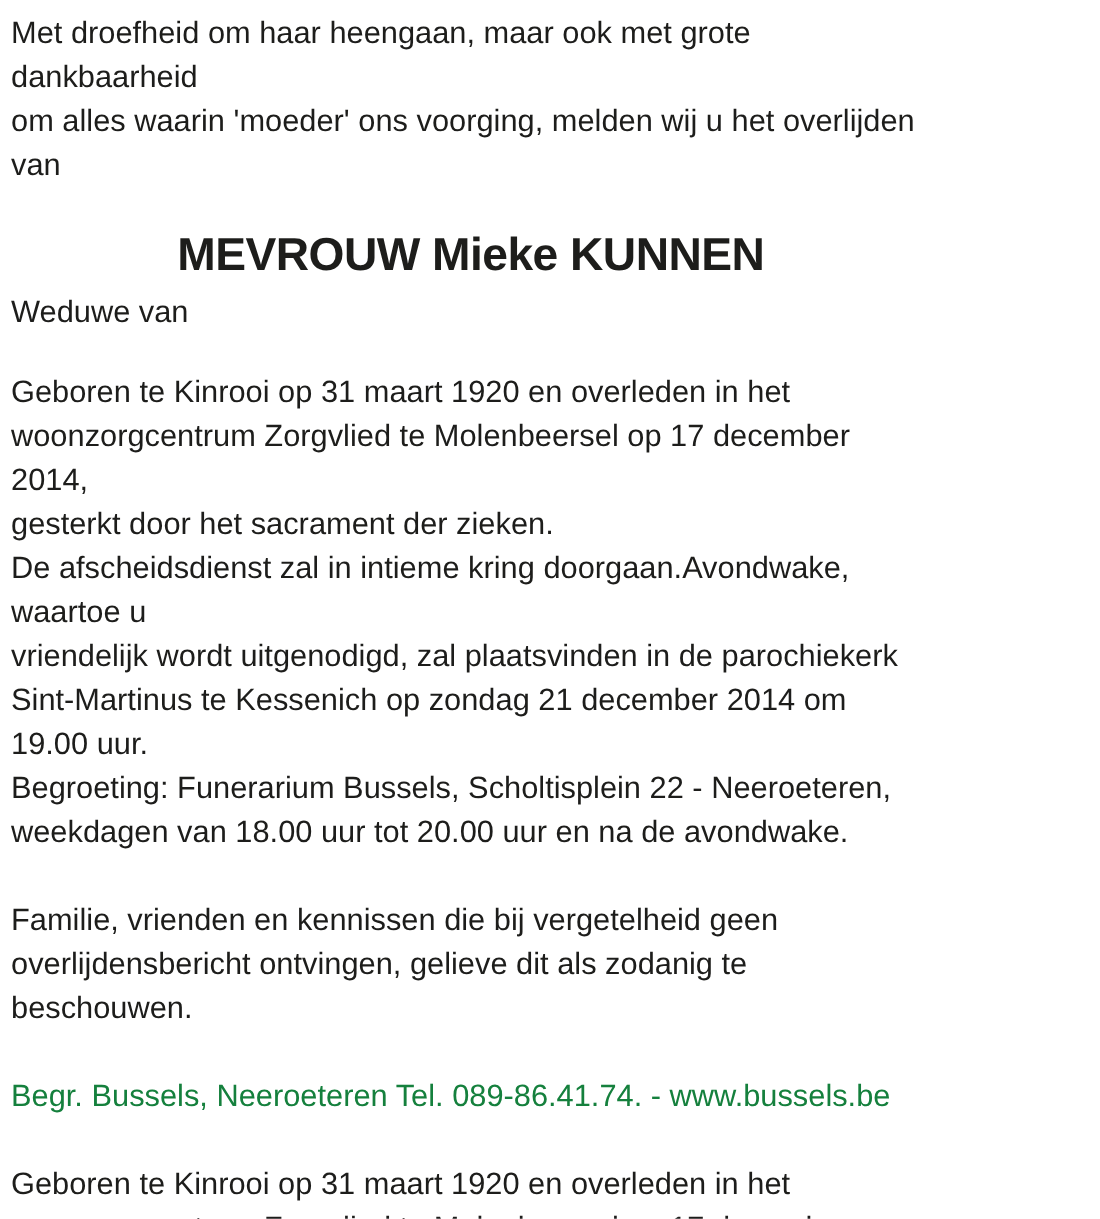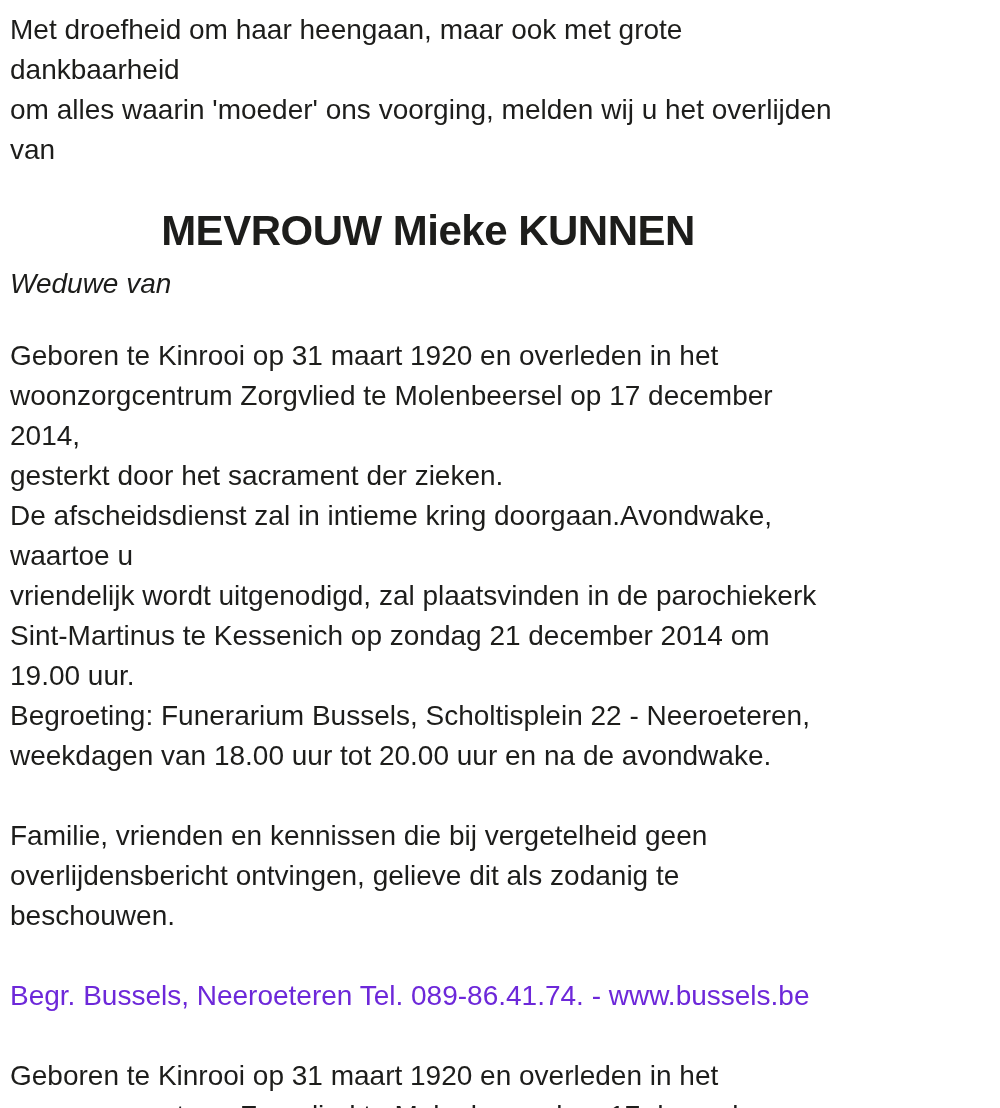--- a/index.html
+++ b/index.html
@@ -32,34 +32,33 @@
     font-size: 42px;
     line-height: 54px;
     font-weight: 700;
     letter-spacing: -0.5px;
     margin: 34px 0 0 0;
     white-space: pre-line;
     text-align: center;
   }
   .widow-block {
     margin-top: 6px;
-    font-style: italic;
   }
   .service-details {
     margin-top: 32px;
   }
   .mourning-address {
     margin-top: 40px;
   }
   .notice {
     margin-top: 40px;
   }
   .funeral-home {
     margin-top: 40px;
-    color: #6d28d9;
+    color: #15803d;
   }
   .birth-death-repeat {
     margin-top: 40px;
   }
 </style>
 </head>
 <body>
 
 <div class="page">
 

